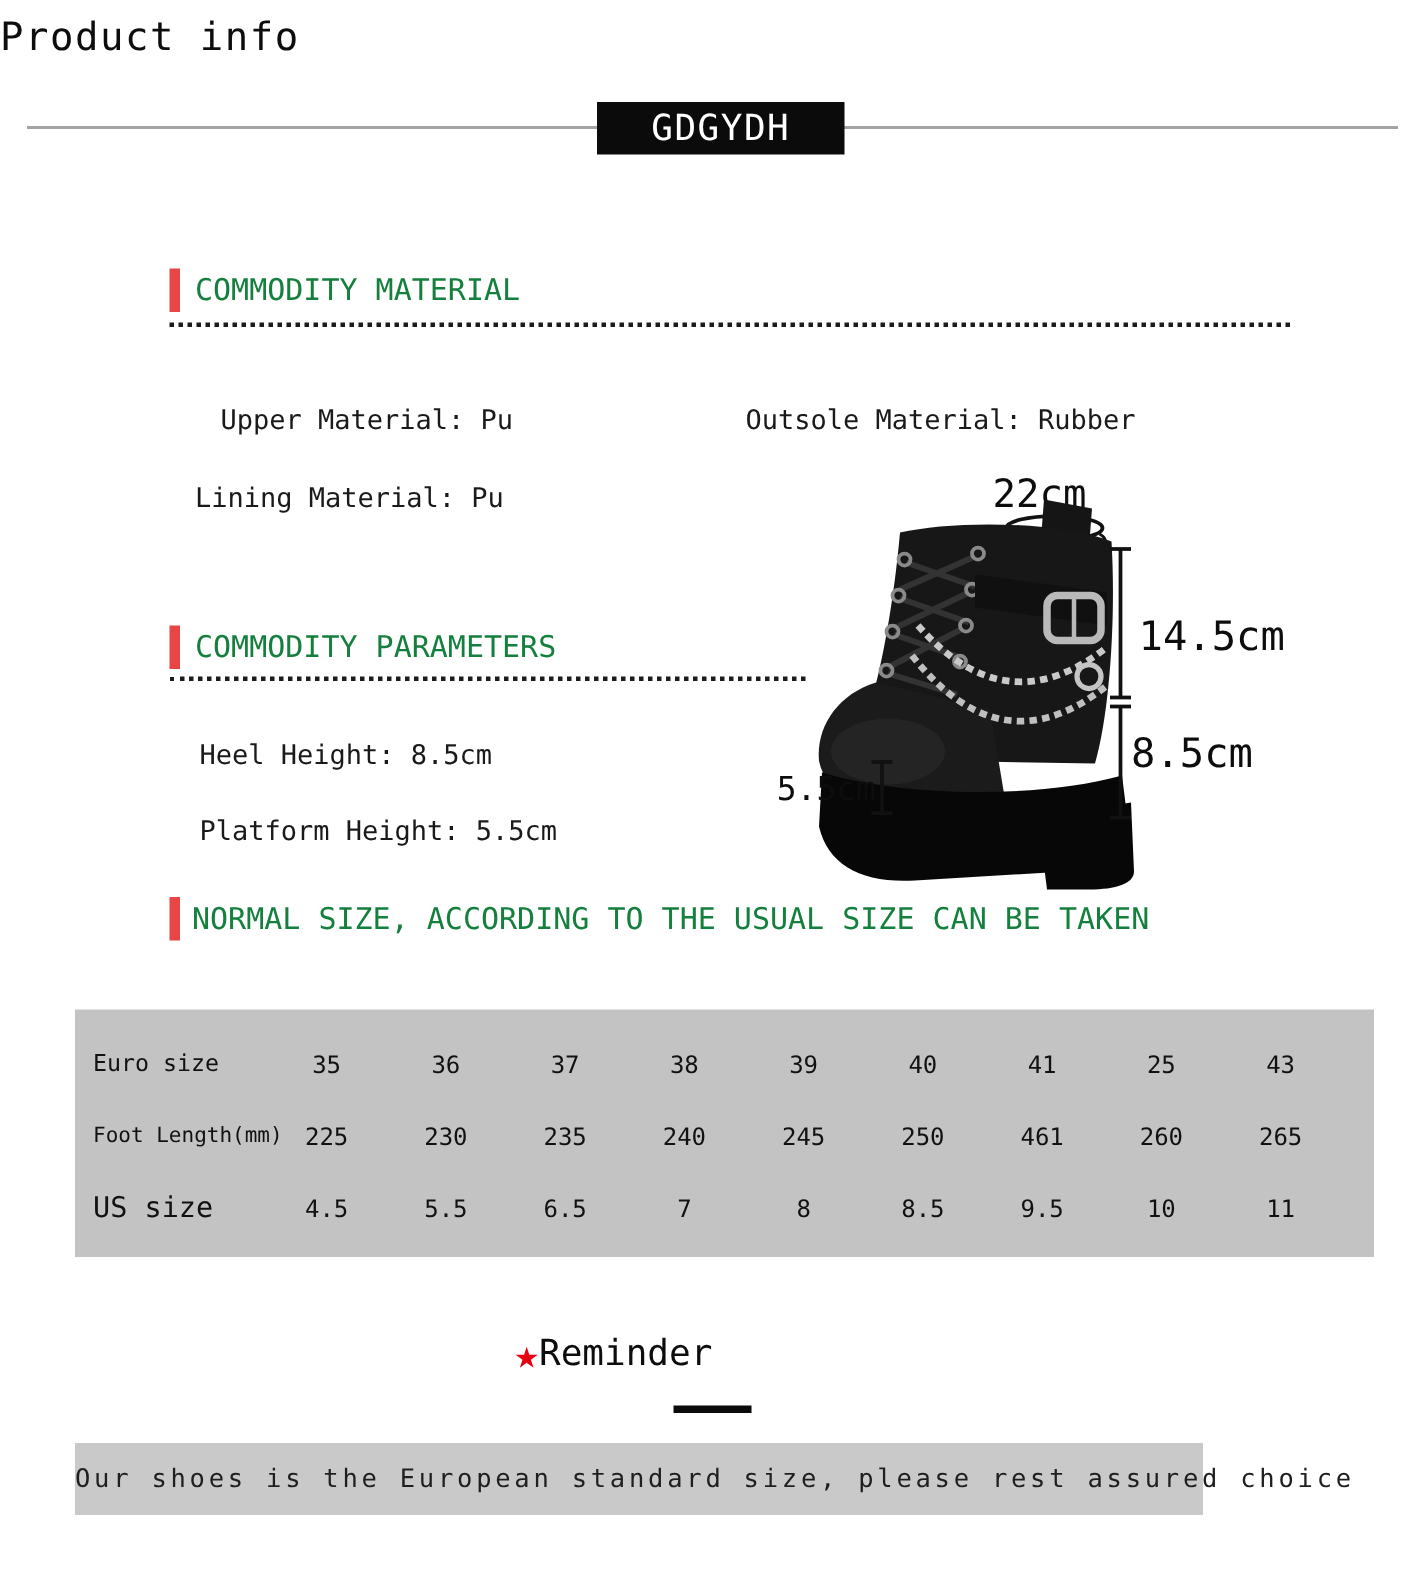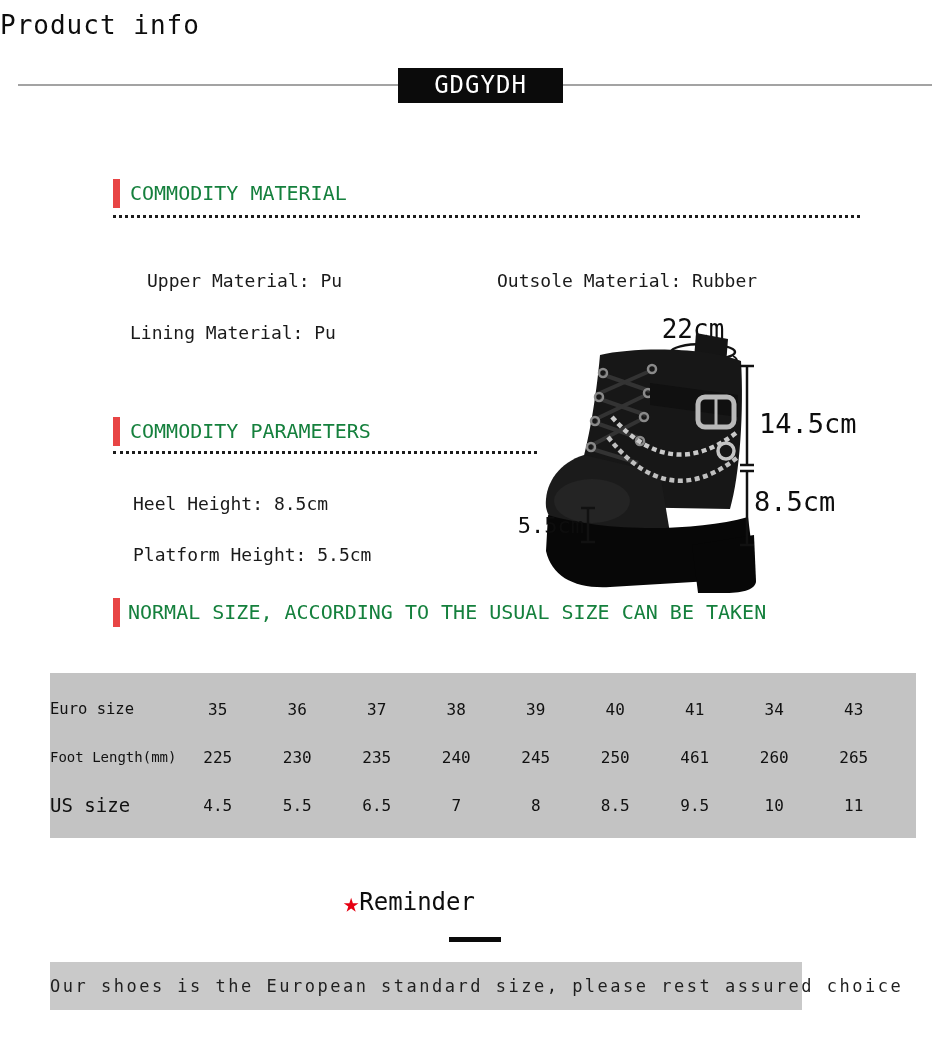--- a/index.html
+++ b/index.html
@@ -20,21 +20,21 @@
   .sec-heading{font-size:20px;line-height:29px;color:#15803d;white-space:nowrap;}
   .dotted{border-bottom:3px dotted #1c1c1c;height:0;}
   
   .body-line{font-size:18px;line-height:22px;color:#1a1a1a;white-space:nowrap;}
   
   .size-table{
     top:673px;left:50px;width:866px;height:165px;background:#c3c3c3;
     padding-top:12px;box-sizing:border-box;
   }
   .size-row{display:grid;grid-template-columns:128px repeat(9,79.5px);height:48px;align-items:center;}
-  .size-row .rlabel{white-space:nowrap;}
+  .size-row .rlabel{padding-left:12px;white-space:nowrap;}
   .size-row .cell{text-align:center;font-size:16px;}
   .r1 .rlabel{font-size:15.5px;}
   .r2 .rlabel{font-size:14px;}
   .r3 .rlabel{font-size:19px;}
   
   .reminder{top:886px;left:0;width:818px;text-align:center;line-height:32px;}
   .reminder .star{color:#e60012;font-size:27px;vertical-align:-2px;}
   .reminder .rem-text{font-size:24px;color:#0d0d0d;}
   .reminder-underline{top:937px;left:449px;width:52px;height:5px;background:#0a0a0a;}
   
@@ -136,21 +136,21 @@
   <div class="abs size-table">
     <div class="size-row r1">
       <span class="rlabel">Euro size</span>
       <span class="cell">35</span>
       <span class="cell">36</span>
       <span class="cell">37</span>
       <span class="cell">38</span>
       <span class="cell">39</span>
       <span class="cell">40</span>
       <span class="cell">41</span>
-      <span class="cell">34</span>
+      <span class="cell">25</span>
       <span class="cell">43</span>
     </div>
     <div class="size-row r2">
       <span class="rlabel">Foot Length(mm)</span>
       <span class="cell">225</span>
       <span class="cell">230</span>
       <span class="cell">235</span>
       <span class="cell">240</span>
       <span class="cell">245</span>
       <span class="cell">250</span>

